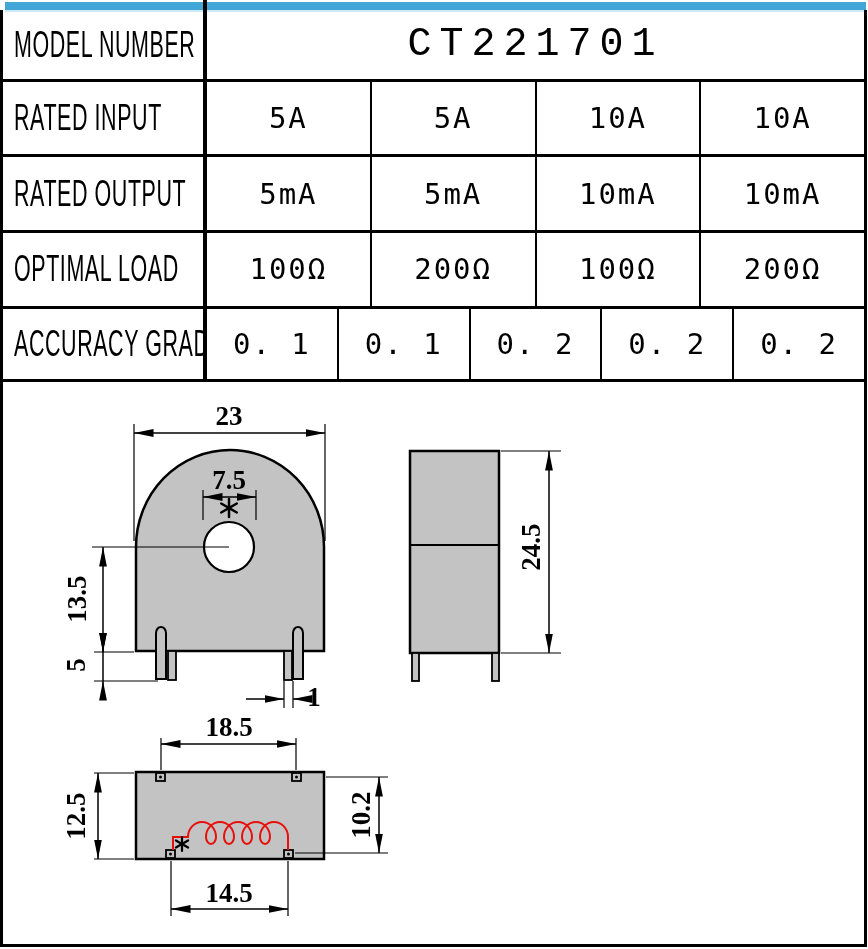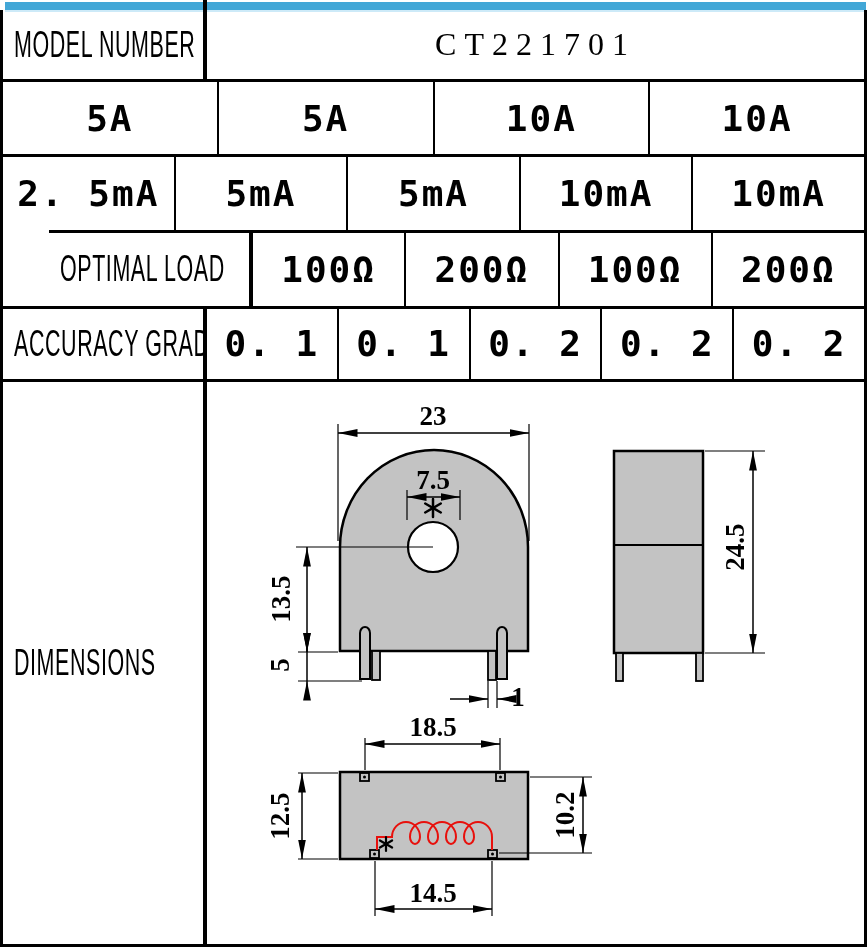--- a/index.html
+++ b/index.html
@@ -6,32 +6,32 @@
   #sheet{position:relative;width:868px;height:949px;background:#fff;overflow:hidden;
          font-family:"Liberation Sans", sans-serif;color:#000;}
   .cyanbar{position:absolute;left:5px;top:2px;width:861px;height:8px;
            border-bottom:2px solid #cdeaf8;}
   .topdiv{position:absolute;left:203px;top:0;width:4px;height:12px;background:#000;}
   #tbl{position:absolute;left:0;top:10px;width:867px;height:937px;box-sizing:border-box;
        border-left:3px solid #000;border-right:3px solid #000;border-bottom:3px solid #000;
        display:flex;flex-direction:column;}
   .row{display:flex;box-sizing:border-box;border-top:0;}
   .row + .row{border-top:3px solid #000;}
-  .r1{height:70px;} .r2{height:76px;} .r3{height:76px;} .r4{height:77px;margin-left:46px;} .r5{height:74px;}
+  .r1{height:70px;} .r2{height:76px;} .r3{height:76px;} .r4{height:77px;} .r5{height:74px;}
   .r6{flex:1;}
   .lab{width:204px;box-sizing:border-box;border-right:4px solid #000;
        display:flex;align-items:center;padding-left:11px;overflow:hidden;}
   .lab span{display:inline-block;transform:scaleX(0.58);transform-origin:left center;
        font-size:37px;letter-spacing:1px;white-space:nowrap;}
   .val{flex:1;box-sizing:border-box;border-right:2px solid #000;
        display:flex;align-items:center;justify-content:center;
-       font-family:"DejaVu Sans Mono", monospace;font-size:36px;letter-spacing:2px;white-space:nowrap;font-weight:bold;}
+       font-family:"DejaVu Sans Mono", monospace;font-size:29px;letter-spacing:2px;white-space:nowrap;}
   .val:last-child{border-right:none;}
   .merged{flex:1;display:flex;align-items:center;justify-content:center;
-       font-family:Liberation Serif, serif;font-size:32px;letter-spacing:8px;}
+       font-family:Liberation Mono, monospace;font-size:40px;letter-spacing:8px;}
   .drawing{flex:1;position:relative;font-weight:bold;}
   svg text{font-family:"Liberation Serif", serif;font-size:27px;fill:#000;}
 </style>
 </head>
 <body>
 
 <div id="sheet">
 
   <div class="cyanbar" style="background:#42a7d7;"></div>
   <div class="topdiv"></div>
@@ -39,28 +39,33 @@
   <div id="tbl">
 
     <div class="row r1">
       <div class="lab">
         <span>MODEL NUMBER</span>
       </div>
       <div class="merged">CT221701</div>
     </div>
 
     <div class="row r2">
+      <div class="lab">
+        <span>RATED INPUT</span>
+      </div>
       <div class="val">5A</div>
       <div class="val">5A</div>
       <div class="val">10A</div>
       <div class="val">10A</div>
     </div>
 
     <div class="row r3">
-      <div class="val">2. 5mA</div>
+      <div class="lab">
+        <span>RATED OUTPUT</span>
+      </div>
       <div class="val">5mA</div>
       <div class="val">5mA</div>
       <div class="val">10mA</div>
       <div class="val">10mA</div>
     </div>
 
     <div class="row r4">
       <div class="lab">
         <span>OPTIMAL LOAD</span>
       </div>
@@ -75,23 +80,20 @@
         <span>ACCURACY GRADE</span>
       </div>
       <div class="val">0. 1</div>
       <div class="val">0. 1</div>
       <div class="val">0. 2</div>
       <div class="val">0. 2</div>
       <div class="val">0. 2</div>
     </div>
 
     <div class="row r6">
-      <div class="lab">
-        <span>DIMENSIONS</span>
-      </div>
       <div class="drawing">
 
         <svg width="657" height="558" viewBox="207 386 657 558" xmlns="http://www.w3.org/2000/svg">
           <defs>
             <marker id="arr" viewBox="0 0 12 6" refX="12" refY="3" markerWidth="13" markerHeight="6.5" orient="auto-start-reverse">
               <path d="M0,0.6 L12,3 L0,5.4 Z" fill="#000"></path>
             </marker>
           </defs>
 
           <g>

